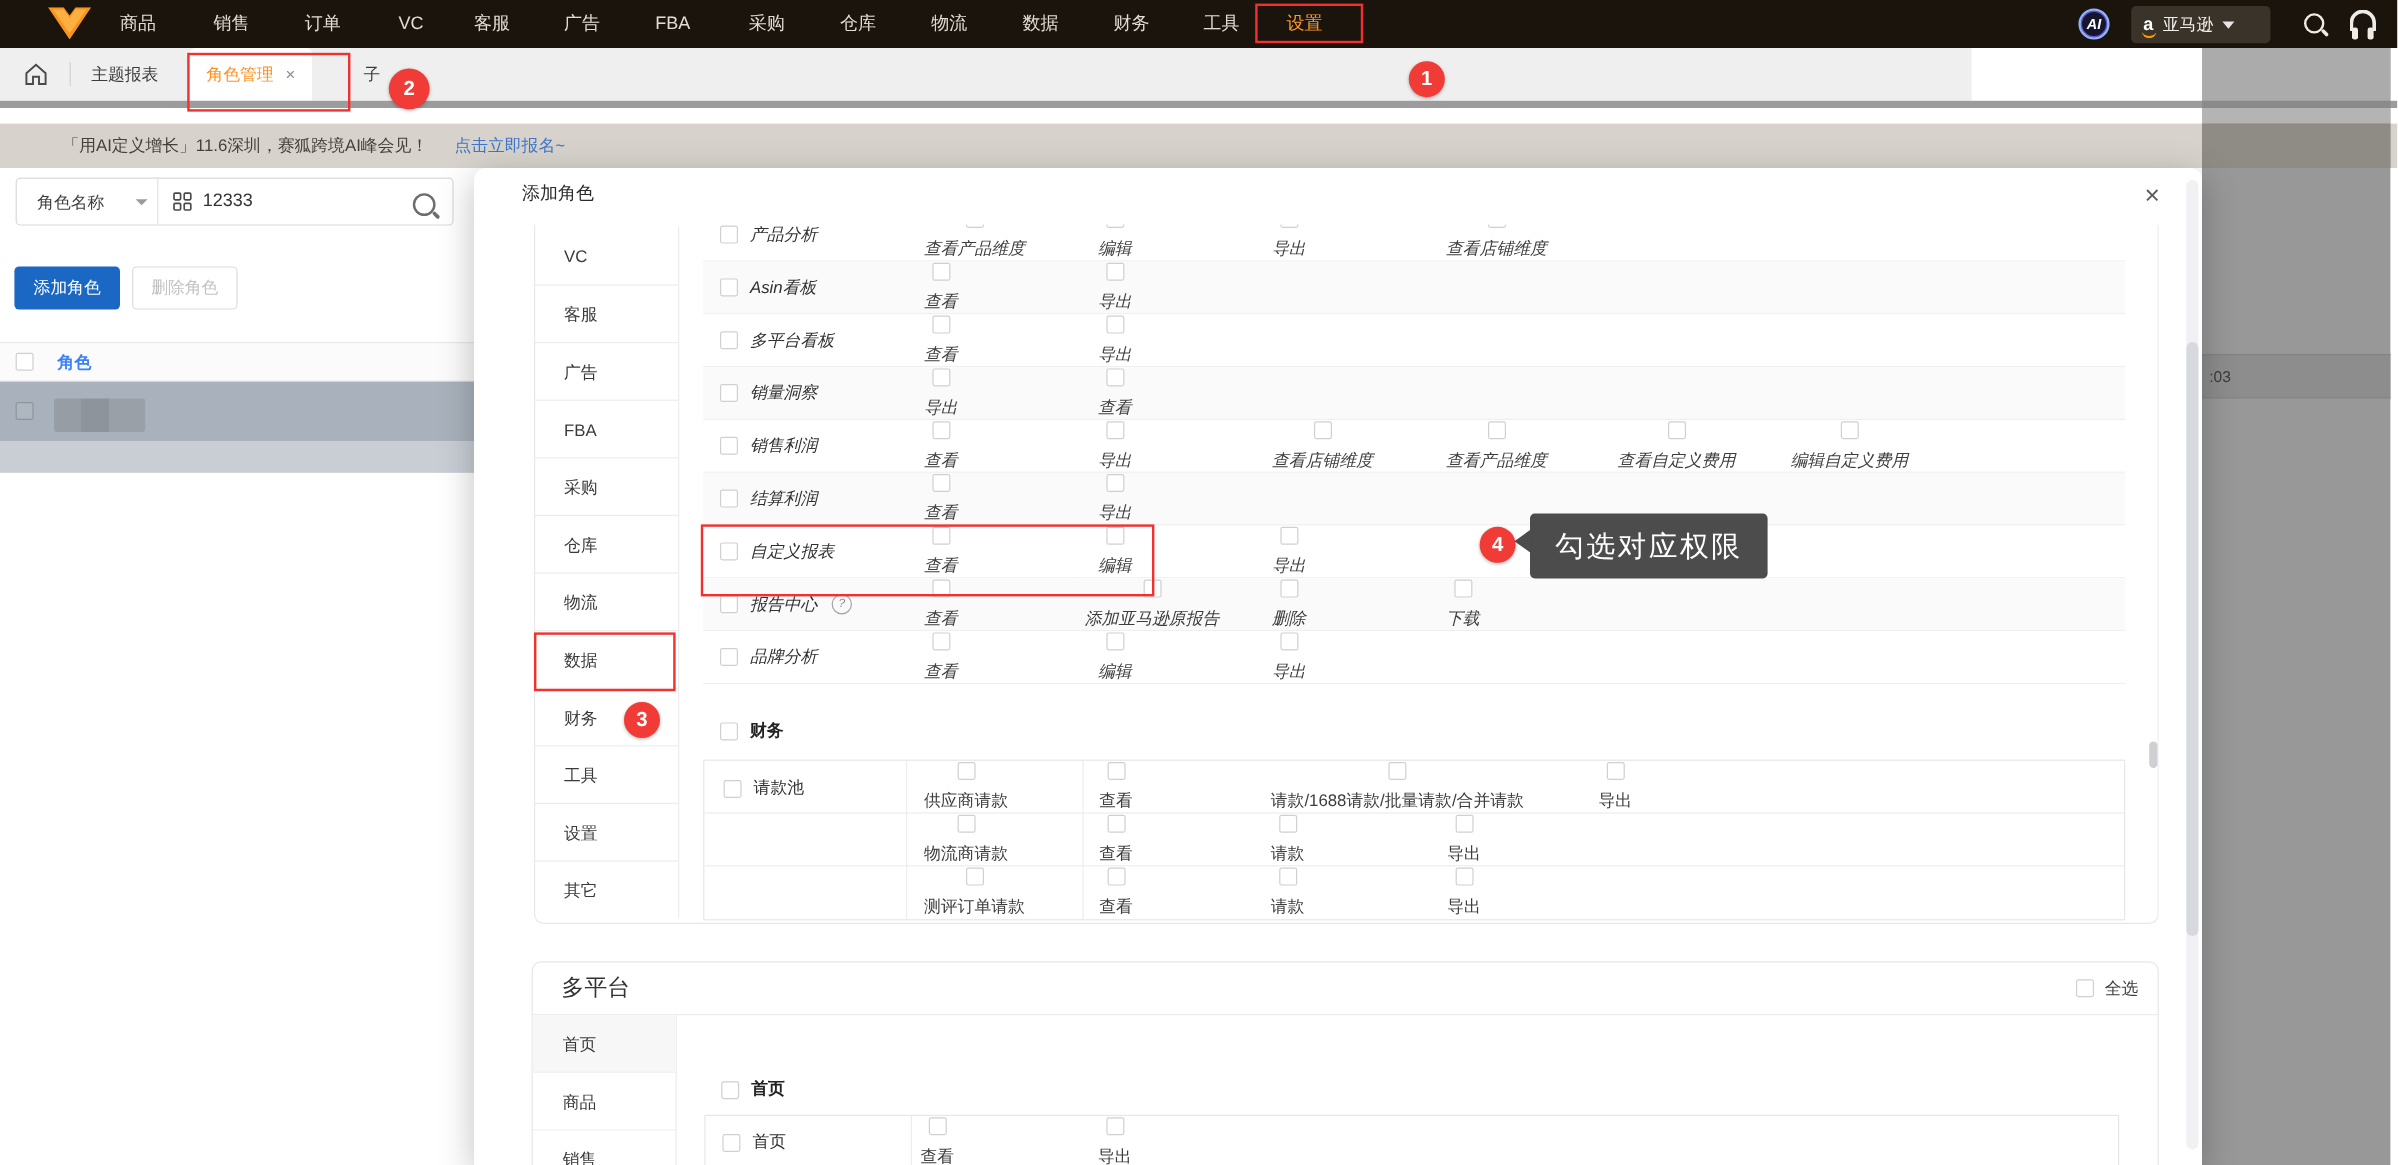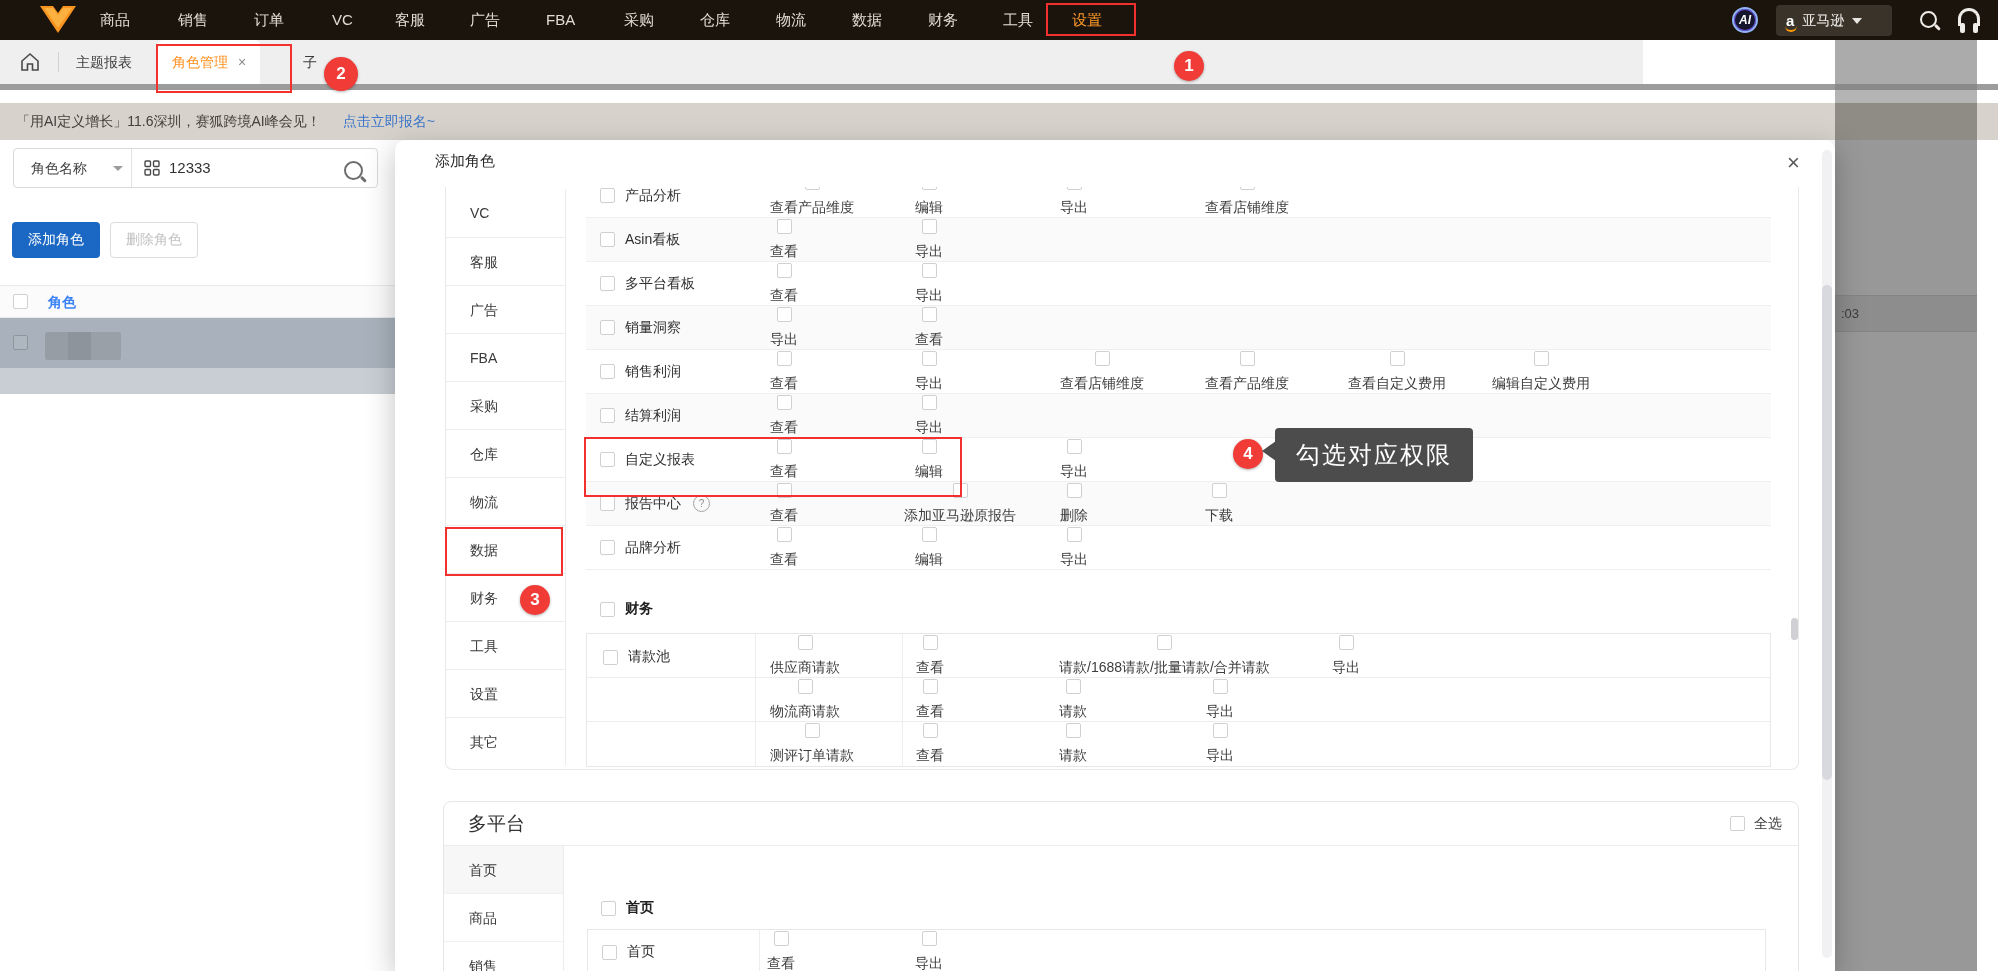--- a/index.html
+++ b/index.html
@@ -26,57 +26,57 @@
   
   .tabbar{position:absolute;left:0;top:40px;width:1643px;height:44px;background:#efefef;}
   .tab-home{position:absolute;left:18px;top:10px;cursor:pointer;}
   .tab-sep{position:absolute;left:58px;top:12px;width:1px;height:20px;background:#d2d2d2;}
   .tab{position:absolute;top:0;height:44px;line-height:44px;font-size:14px;color:#3c3c3c;cursor:pointer;white-space:nowrap;}
   .tab.active-tab{background:#fff;color:#ff8f1f;padding:0 14px;border-radius:5px 5px 0 0;}
   .tab .tab-close{margin-left:10px;color:#8a8a8a;font-size:14px;}
   .tab-band{position:absolute;left:0;top:84px;width:1998px;height:6px;background:#9c9c9c;}
   
   .notice{position:absolute;left:0;top:103px;width:1998px;height:37px;background:#d7d3cc;display:flex;align-items:center;font-size:14px;color:#44413b;}
-  .notice-text{margin-left:16px;}
+  .notice-text{margin-left:52px;}
   .notice-link{color:#3e77c9;margin-left:22px;cursor:pointer;}
   
   .filter-group{position:absolute;left:13px;top:148px;width:365px;height:40px;border:1px solid #d9d9d9;border-radius:4px;background:#fff;box-sizing:border-box;}
   .filter-field{position:absolute;left:17px;top:0;height:38px;line-height:38px;font-size:14px;color:#3f3f3f;cursor:pointer;}
   .filter-caret{position:absolute;left:99px;top:17px;width:0;height:0;border-left:5px solid transparent;border-right:5px solid transparent;border-top:5px solid #9b9b9b;}
   .filter-div{position:absolute;left:117px;top:0px;width:1px;height:38px;background:#e3e3e3;}
   .grid-icon{position:absolute;left:130px;top:11px;}
   .filter-value{position:absolute;left:155px;top:0;height:38px;line-height:38px;font-size:15px;color:#333;}
   .filter-search{position:absolute;left:330px;top:12px;color:#6d6d6d;cursor:pointer;}
   .btn-primary{position:absolute;left:12px;top:222px;width:88px;height:36px;background:#1a67c4;color:#fff;border:none;border-radius:4px;font-size:14px;font-family:inherit;cursor:pointer;}
   .btn-disabled{position:absolute;left:110px;top:222px;width:88px;height:36px;background:#fff;color:#c2c2c2;border:1px solid #dcdcdc;border-radius:4px;font-size:14px;font-family:inherit;}
   .tbl-head{position:absolute;left:0;top:285px;width:395px;height:33px;background:#fbfbfb;border-top:1px solid #e9e9e9;border-bottom:1px solid #e9e9e9;box-sizing:border-box;}
   .tbl-head .cb{position:absolute;left:13px;top:8px;}
   .tbl-head-label{position:absolute;left:48px;top:0;line-height:33px;font-size:14px;font-weight:bold;color:#3b82f6;}
   .sel-row{position:absolute;left:0;top:318px;width:395px;height:50px;background:#a9b2bc;}
   .sel-row .cb{position:absolute;left:13px;top:17px;border-color:#8f959d;background:#aeb6c0;}
   .redact{position:absolute;left:45px;top:14px;width:76px;height:28px;background:linear-gradient(90deg,#969da5 0 30%,#8d949c 30% 60%,#99a0a8 60%);border-radius:2px;}
   .sel-row2{position:absolute;left:0;top:368px;width:395px;height:26px;background:#c9ced5;}
   
-  .dim{position:absolute;left:1835px;top:40px;width:142px;height:931px;background:#989898;}
+  .dim{position:absolute;left:1835px;top:40px;width:157px;height:931px;background:#989898;}
   .dim .s1{position:absolute;left:0;top:0;width:100%;height:44px;background:#ababab;}
   .dim .s2{position:absolute;left:0;top:44px;width:100%;height:6px;background:#8a8a8a;}
   .dim .s3{position:absolute;left:0;top:50px;width:100%;height:13px;background:#b4b4b4;}
   .dim .s4{position:absolute;left:0;top:63px;width:100%;height:37px;background:#8f8b85;}
   .dim .rowband{position:absolute;left:0;top:255px;width:100%;height:37px;background:#8d8d8d;border-top:1px solid #848484;border-bottom:1px solid #848484;box-sizing:border-box;line-height:35px;font-size:13px;color:#3c3c3c;padding-left:6px;}
   
   .modal{position:absolute;left:395px;top:140px;width:1440px;height:831px;background:#fff;border-radius:10px 10px 0 0;box-shadow:0 8px 30px rgba(0,0,0,.25);overflow:hidden;}
   .modal-title{position:absolute;left:40px;top:12px;font-size:15px;color:#2b2b2b;}
   .modal-close{position:absolute;left:1392px;top:10px;font-size:22px;color:#5a5a5a;cursor:pointer;}
   .perm-viewport{position:absolute;left:50px;top:47px;width:1354px;height:583px;overflow:hidden;}
   .perm-frame{position:absolute;left:50px;top:47px;width:1354px;height:583px;border-left:1px solid #e8e8e8;border-right:1px solid #e8e8e8;border-bottom:1px solid #e8e8e8;border-radius:0 0 8px 8px;box-sizing:border-box;pointer-events:none;}
   .pm-sidebar{position:absolute;left:0;top:2px;width:120px;}
   .pm-side-item{height:48px;line-height:48px;padding-left:25px;font-size:14px;color:#3a3a3a;border-top:1px solid #ededed;box-sizing:border-box;cursor:pointer;background:#fff;}
   .pm-side-wrap{border-right:1px solid #ececec;}
   .pm-rows{position:absolute;left:141px;top:-13px;width:1185px;}
-  .perm-row{position:relative;height:44px;border-bottom:1px solid #efefef;box-sizing:border-box;background:#fff;}
+  .perm-row{position:relative;height:44px;border-bottom:1px solid #efefef;box-sizing:border-box;background:#fff;font-style:italic;}
   .perm-row.zebra{background:#fafafa;}
   .rows-divider{position:absolute;left:312px;top:-13px;width:1px;height:396px;background:#efefef;}
   .cb{display:inline-block;width:15px;height:15px;border:1px solid #cfd0d3;border-radius:2px;background:#fff;box-sizing:border-box;flex:none;cursor:pointer;}
   .perm-feature{position:absolute;left:14px;top:50%;transform:translateY(-50%);display:flex;align-items:center;gap:10px;font-size:14px;color:#303030;white-space:nowrap;}
   .perm-item{position:absolute;top:50%;transform:translateY(-50%);display:flex;align-items:center;gap:9px;font-size:14px;color:#3d3d3d;white-space:nowrap;flex-direction:column;}
   .help-circle{display:inline-flex;align-items:center;justify-content:center;width:15px;height:15px;border:1px solid #a3a3a3;border-radius:50%;font-size:10px;color:#8c8c8c;margin-left:2px;}
   .group-head{position:absolute;display:flex;align-items:center;gap:10px;font-size:14px;font-weight:bold;color:#222;white-space:nowrap;}
   .fin-box{position:absolute;left:141px;top:446px;width:1185px;height:134px;border:1px solid #e7e7e7;box-sizing:border-box;}
   .fin-row{position:relative;height:44px;border-bottom:1px solid #ededed;box-sizing:border-box;}
   .fin-row:last-child{border-bottom:none;}

